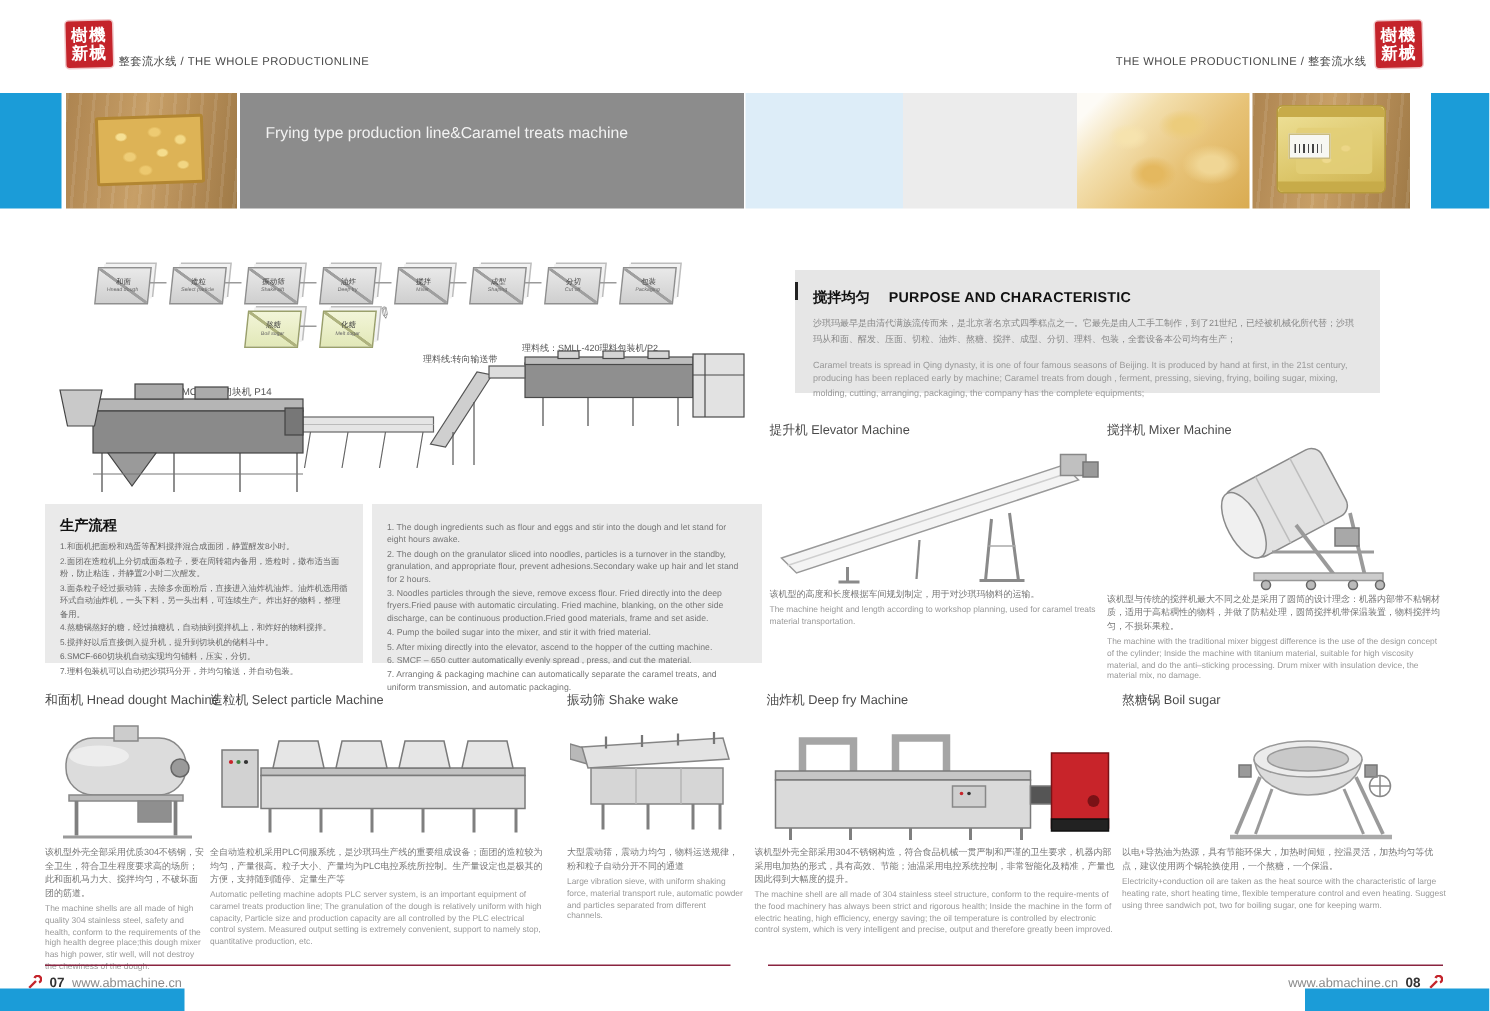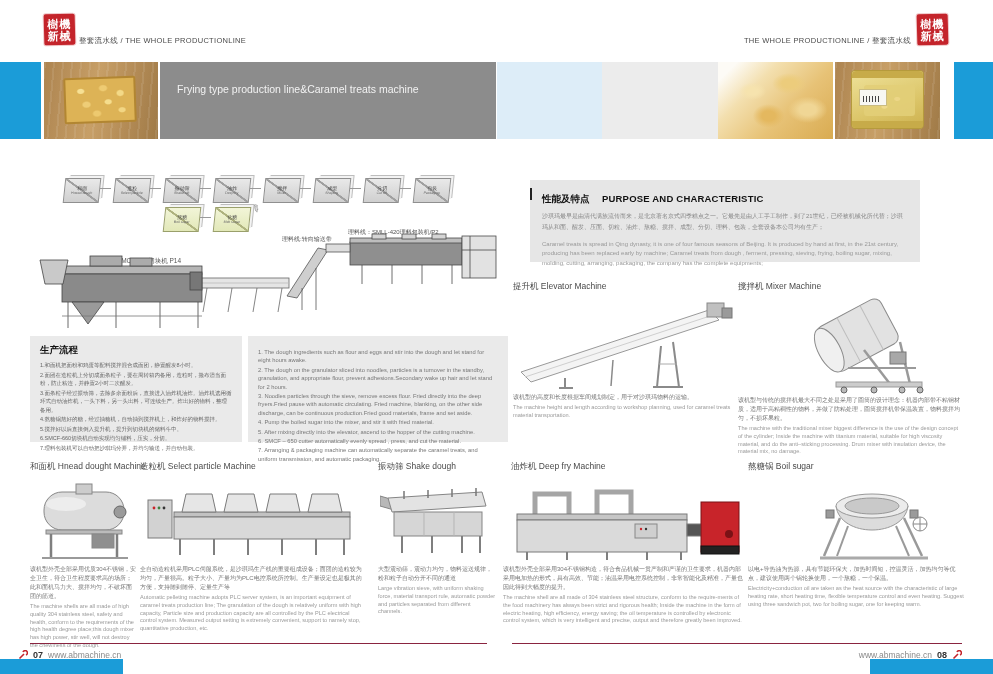--- a/index.html
+++ b/index.html
@@ -283,21 +283,21 @@
     <div class="pe-item">3. Noodles particles through the sieve, remove excess flour. Fried directly into the deep fryers.Fried pause with automatic circulating. Fried machine, blanking, on the other side discharge, can be continuous production.Fried good materials, frame and set aside.</div>
     <div class="pe-item">4. Pump the boiled sugar into the mixer, and stir it with fried material.</div>
     <div class="pe-item">5. After mixing directly into the elevator, ascend to the hopper of the cutting machine.</div>
     <div class="pe-item">6. SMCF – 650 cutter automatically evenly spread , press, and cut the material.</div>
     <div class="pe-item">7. Arranging &amp; packaging machine can automatically separate the caramel treats, and uniform transmission, and automatic packaging.</div>
   </div>
 </div>
 
 <div class="abs purpose" style="left:530px;top:180px;width:390px;height:82px;">
   <div class="purpose-bar"></div>
-  <span class="purpose-title-zh">性能及特点</span>
+  <span class="purpose-title-zh">搅拌均匀</span>
   <span class="purpose-title-en">PURPOSE AND CHARACTERISTIC</span>
   <div class="purpose-zh">沙琪玛最早是由清代满族流传而来，是北京著名京式四季糕点之一。它最先是由人工手工制作，到了21世纪，已经被机械化所代替；沙琪玛从和面、醒发、压面、切粒、油炸、熬糖、搅拌、成型、分切、理料、包装，全套设备本公司均有生产；</div>
   <div class="purpose-en">Caramel treats is spread in Qing dynasty, it is one of four famous seasons of Beijing. It is produced by hand at first, in the 21st century, producing has been replaced early by machine; Caramel treats from dough , ferment, pressing, sieving, frying, boiling sugar, mixing, molding, cutting, arranging, packaging, the company has the complete equipments;</div>
 </div>
 
 <div class="abs sec-title" style="left:513px;top:281px;">提升机 Elevator Machine</div>
 <svg class="abs" style="left:513px;top:294px;" width="232" height="96" viewBox="0 0 232 96">
   <g stroke="#9a9a9a" stroke-width="1">
     <polygon points="8,78 196,16 206,26 18,88" fill="#f4f4f4"></polygon>
     <line x1="12" y1="83" x2="200" y2="21" stroke="#cfcfcf"></line>
@@ -380,21 +380,21 @@
     <line x1="136" y1="61" x2="136" y2="77" stroke="#7f7f7f" stroke-width="2"></line>
     <line x1="170" y1="61" x2="170" y2="77" stroke="#7f7f7f" stroke-width="2"></line>
     <line x1="198" y1="61" x2="198" y2="77" stroke="#7f7f7f" stroke-width="2"></line>
   </g>
 </svg>
 <div class="abs" style="left:140px;top:565px;width:222px;">
   <div class="cap-zh">全自动造粒机采用PLC伺服系统，是沙琪玛生产线的重要组成设备；面团的造粒较为均匀，产量很高。粒子大小、产量均为PLC电控系统所控制。生产量设定也是极其的方便，支持随到随停、定量生产等</div>
   <div class="cap-en">Automatic pelleting machine adopts PLC server system, is an important equipment of caramel treats production line; The granulation of the dough is relatively uniform with high capacity, Particle size and production capacity are all controlled by the PLC electrical control system. Measured output setting is extremely convenient, support to namely stop, quantitative production, etc.</div>
 </div>
 
-<div class="abs sec-title" style="left:378px;top:461px;">振动筛 Shake dough</div>
+<div class="abs sec-title" style="left:378px;top:461px;">振动筛 Shake wake</div>
 <svg class="abs" style="left:380px;top:478px;" width="116" height="82" viewBox="0 0 116 82">
   <g stroke="#858585" stroke-width="1">
     <polygon points="0,18 14,22 14,32 0,28" fill="#b8b8b8"></polygon>
     <polygon points="8,20 102,14 106,28 12,34" fill="#e3e3e3"></polygon>
     <line x1="24" y1="13" x2="24" y2="21" stroke="#777" stroke-width="1.5"></line>
     <line x1="48" y1="12" x2="48" y2="20" stroke="#777" stroke-width="1.5"></line>
     <line x1="72" y1="11" x2="72" y2="19" stroke="#777" stroke-width="1.5"></line>
     <line x1="96" y1="10" x2="96" y2="18" stroke="#777" stroke-width="1.5"></line>
     <rect x="14" y="34" width="88" height="24" fill="#d6d6d6"></rect>
     <line x1="44" y1="34" x2="44" y2="58" stroke="#b5b5b5"></line>

